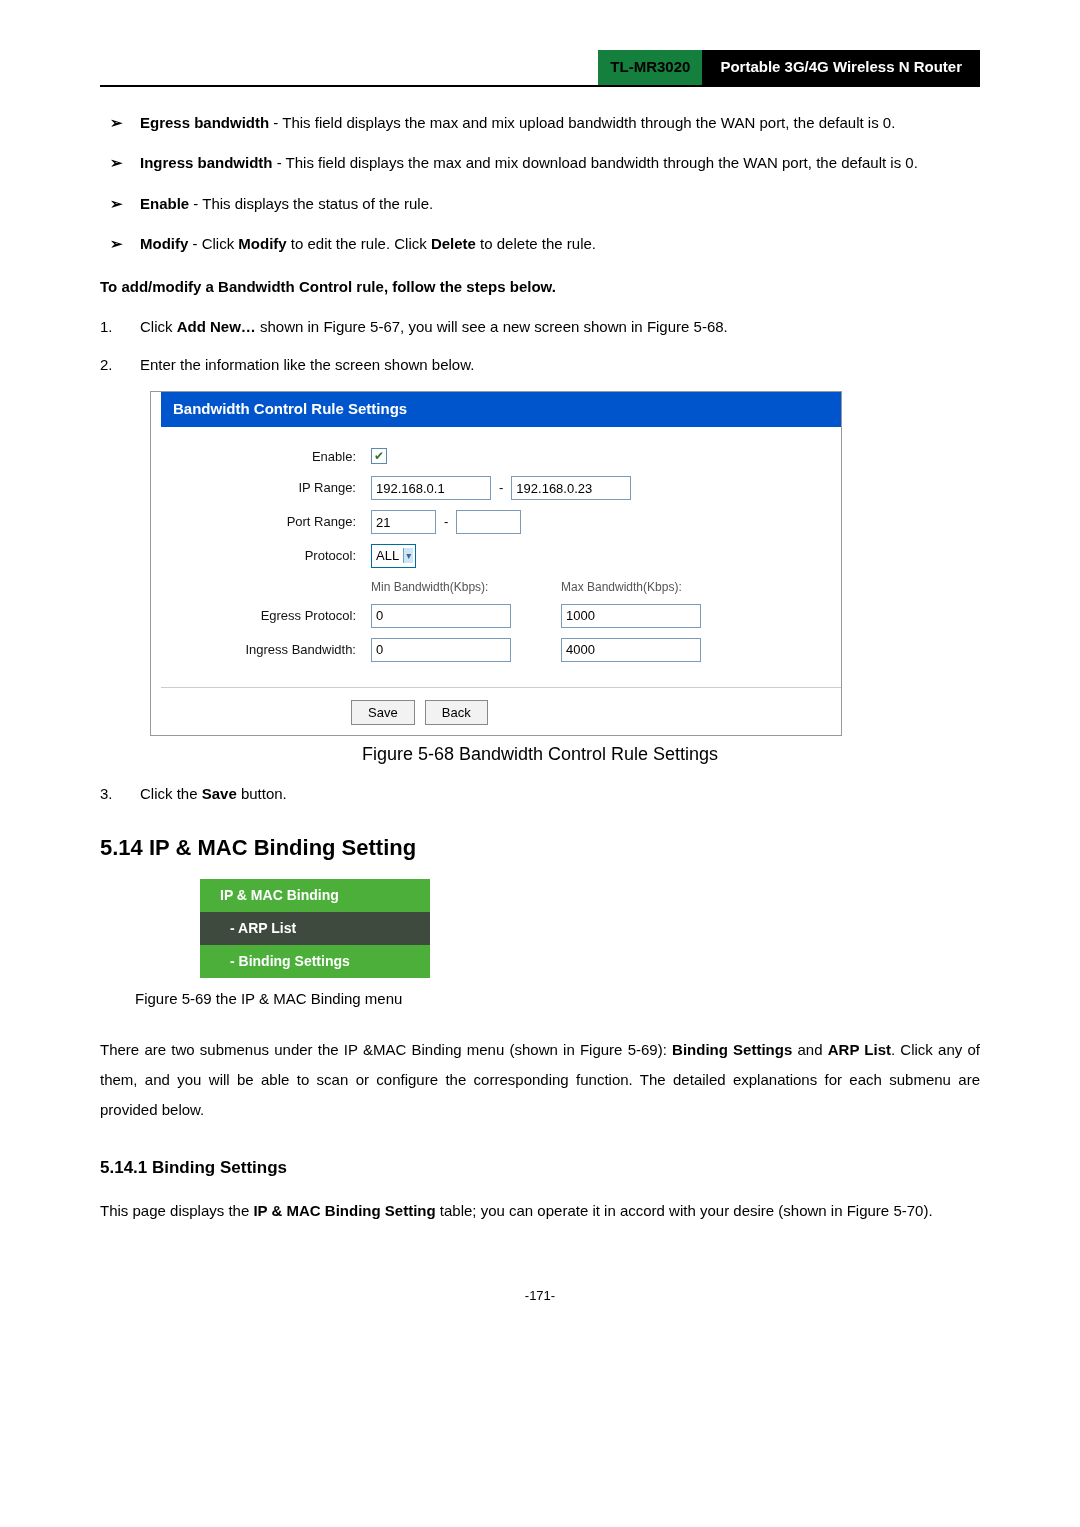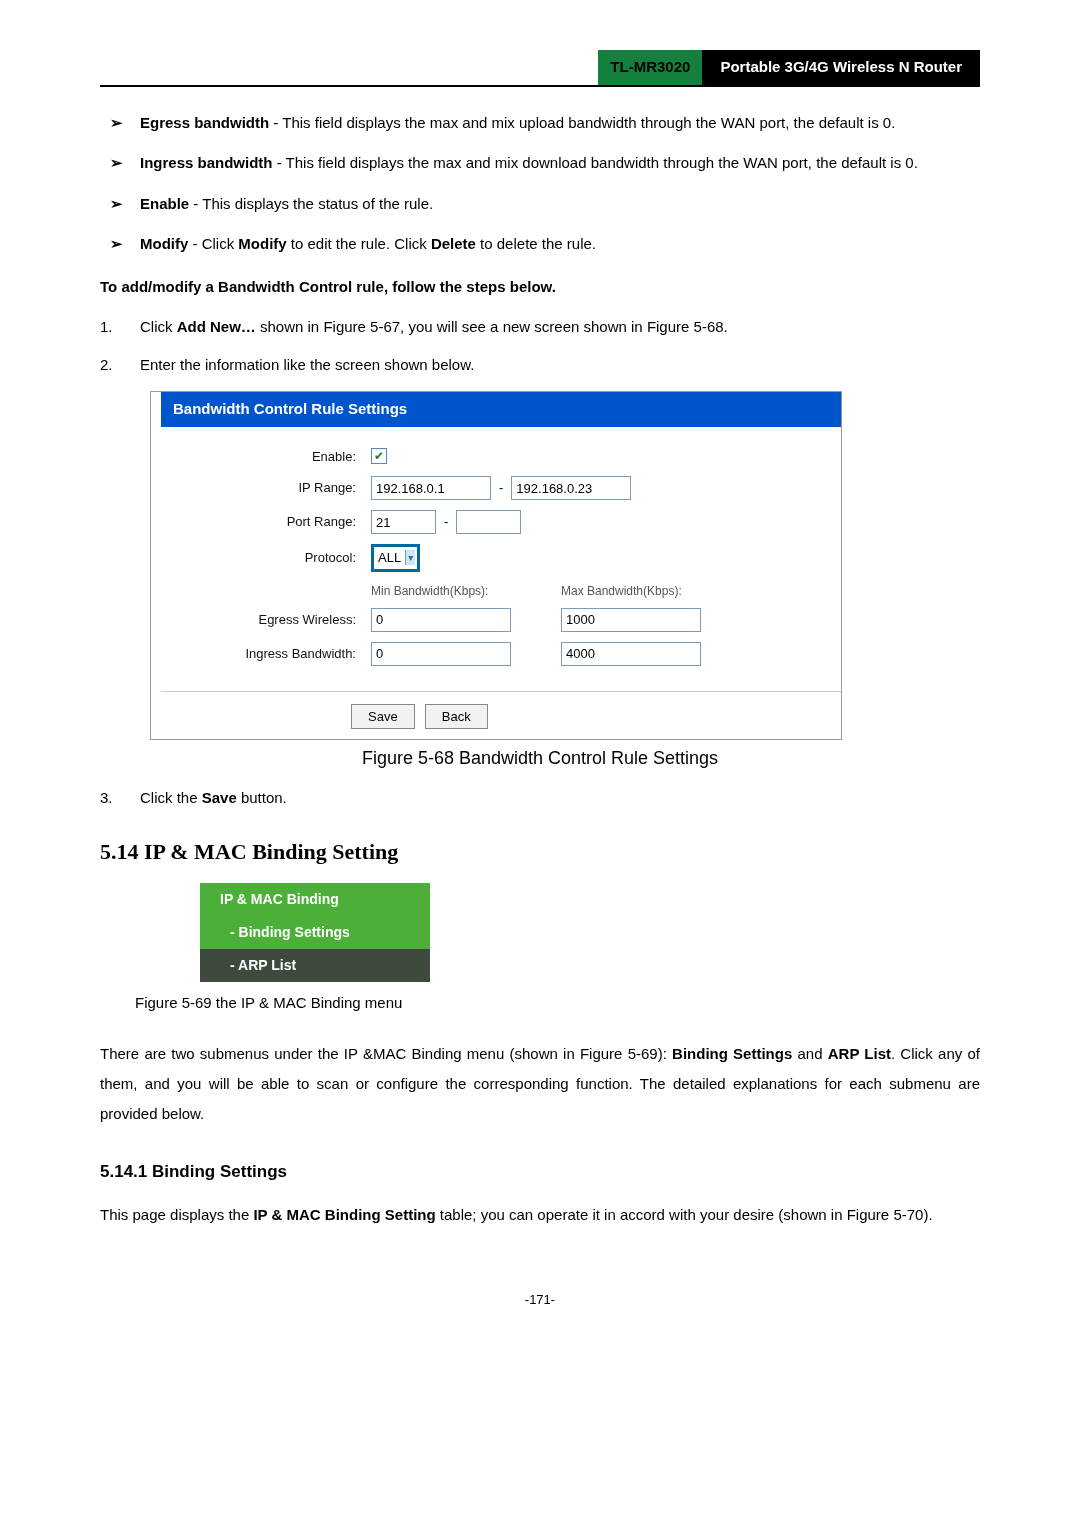--- a/index.html
+++ b/index.html
@@ -112,21 +112,21 @@
     border: 1px solid #5a8aad;
     background: #fff;
     display: inline-flex;
     align-items: center;
     justify-content: center;
     color: #2a7a2a;
     font-size: 12px;
     line-height: 1;
   }
   .select {
-    border: 3px solid #0369a1;
+    border: 1px solid #0369a1;
     padding: 1px 2px 1px 4px;
     font-size: 13px;
     display: inline-flex;
     align-items: center;
     background: #fff;
   }
   .select-arrow {
     background: #cde6f7;
     border-left: 1px solid #7a9ab5;
     padding: 0 2px;
@@ -160,21 +160,20 @@
     font-size: 18px;
   }
   .figure-caption-left {
     margin: 10px 0 25px 35px;
     font-size: 15px;
   }
   h2.section {
     font-size: 22px;
     font-weight: bold;
     margin: 25px 0 15px 0;
-    font-family: Liberation Serif, serif;
   }
   h3.subsection {
     font-size: 17px;
     font-weight: bold;
     margin: 30px 0 15px 0;
   }
   .menu-box {
     width: 230px;
     margin: 15px 0 10px 100px;
     font-size: 14px;
@@ -264,21 +263,21 @@
         <span class="select-arrow">▾</span>
       </div>
     </div>
 
     <div class="bw-header-row">
       <div>Min Bandwidth(Kbps):</div>
       <div>Max Bandwidth(Kbps):</div>
     </div>
 
     <div class="form-row">
-      <div class="form-label">Egress Wireless:</div>
+      <div class="form-label">Egress Protocol:</div>
       <input class="form-input" style="width: 130px;" value="0">
       <span style="width:50px;display:inline-block"></span>
       <input class="form-input" style="width: 130px;" value="1000">
     </div>
 
     <div class="form-row">
       <div class="form-label">Ingress Bandwidth:</div>
       <input class="form-input" style="width: 130px;" value="0">
       <span style="width:50px;display:inline-block"></span>
       <input class="form-input" style="width: 130px;" value="4000">
@@ -296,22 +295,22 @@
   <li>
     <span class="num">3.</span>
     <span>Click the </span><span class="bold">Save</span><span> button.</span>
   </li>
 </ol>
 
 <h2 class="section">5.14 IP &amp; MAC Binding Setting</h2>
 
 <div class="menu-box">
   <div class="menu-row menu-green">IP &amp; MAC Binding</div>
+  <div class="menu-row menu-dark menu-sub" style="padding-left:30px">- ARP List</div>
   <div class="menu-row menu-green menu-sub" style="padding-left:30px">- Binding Settings</div>
-  <div class="menu-row menu-dark menu-sub" style="padding-left:30px">- ARP List</div>
 </div>
 <div class="figure-caption-left">Figure 5-69 the IP &amp; MAC Binding menu</div>
 
 <p class="para">
   <span>There are two submenus under the IP &amp;MAC Binding menu (shown in Figure 5-69): </span><span class="bold">Binding Settings</span><span> and </span><span class="bold">ARP List</span><span>. Click any of them, and you will be able to scan or configure the corresponding function. The detailed explanations for each submenu are provided below.</span>
 </p>
 
 <h3 class="subsection">5.14.1  Binding Settings</h3>
 
 <p class="para">

